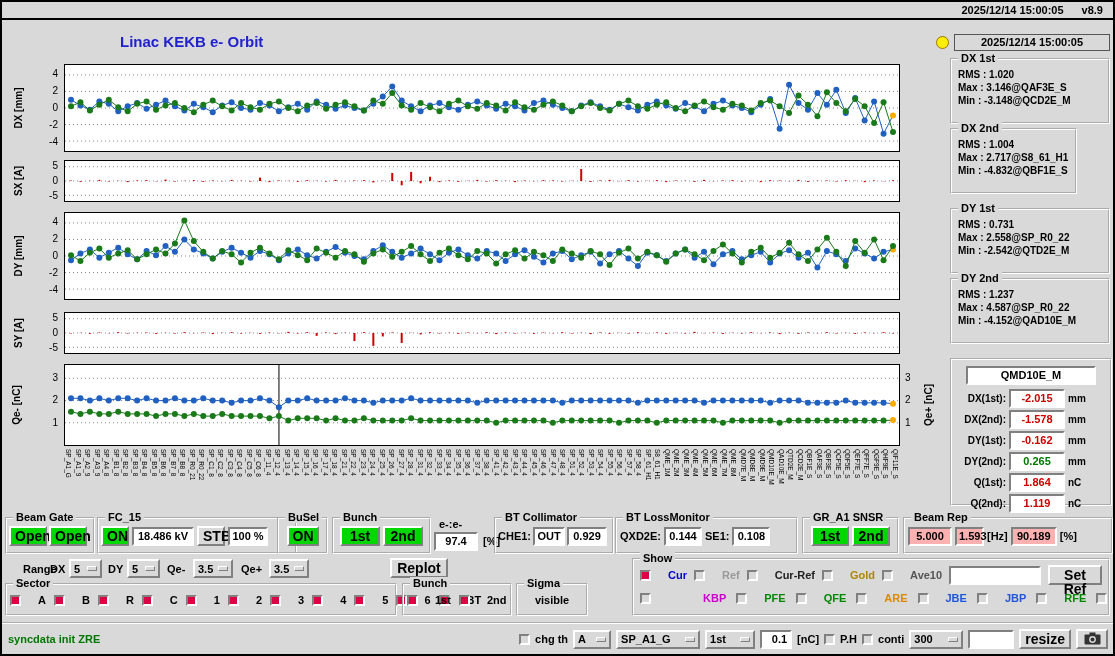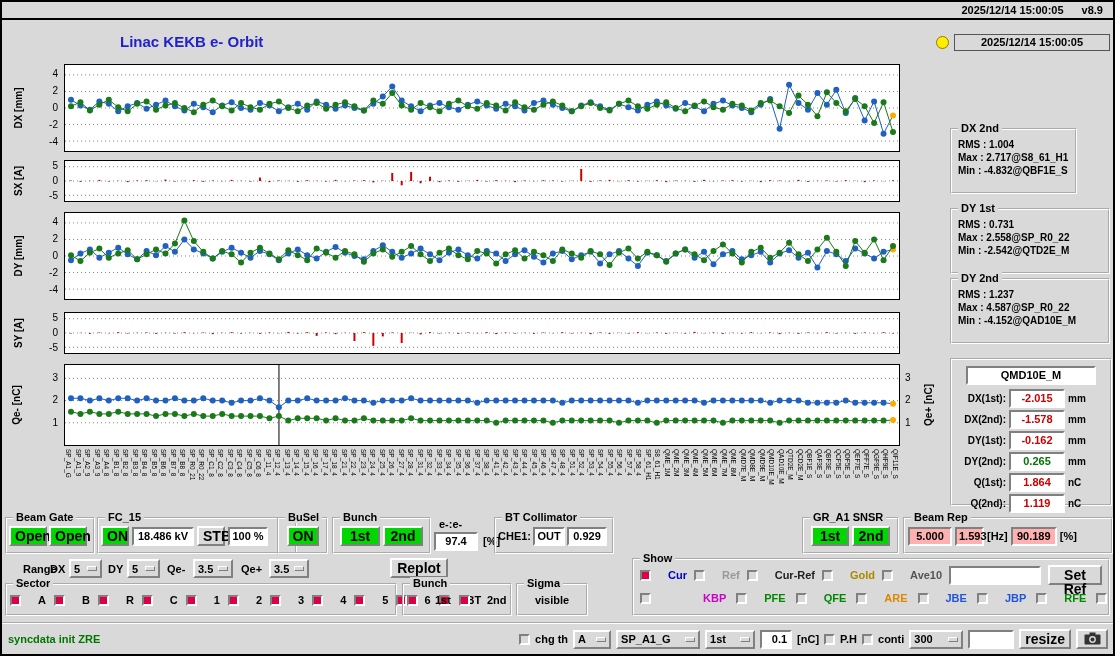--- a/index.html
+++ b/index.html
@@ -1118,20 +1118,26 @@
         <span>QHF9E_S</span>
       </div>
       <div class="bpm">
         <span>QIF11E_S</span>
       </div>
     </div>
 
   <div class="indicator"></div>
   <div class="tsbox">2025/12/14 15:00:05</div>
 
+  <div class="gbox stats" style="left:948px;top:56px;width:160px;height:66px">
+    <span class="leg">DX 1st</span>
+    <div class="stat-line">RMS : 1.020</div>
+    <div class="stat-line">Max : 3.146@QAF3E_S</div>
+    <div class="stat-line">Min : -3.148@QCD2E_M</div>
+  </div>
   <div class="gbox stats" style="left:948px;top:126px;width:127px;height:66px">
     <span class="leg">DX 2nd</span>
     <div class="stat-line">RMS : 1.004</div>
     <div class="stat-line">Max : 2.717@S8_61_H1</div>
     <div class="stat-line">Min : -4.832@QBF1E_S</div>
   </div>
   <div class="gbox stats" style="left:948px;top:206px;width:160px;height:66px">
     <span class="leg">DY 1st</span>
     <div class="stat-line">RMS : 0.731</div>
     <div class="stat-line">Max : 2.558@SP_R0_22</div>
@@ -1219,20 +1225,29 @@
 
   <div class="gbox" style="left:492px;top:515px;width:120px;height:37px">
     <span class="leg">BT Collimator</span>
     <div class="gc" style="gap:2px;padding:3px 2px 2px">
       <span class="lbl">CHE1:</span>
       <span class="fld" style="width:32px">OUT</span>
       <span class="fld" style="width:40px">0.929</span>
     </div>
   </div>
 
+  <div class="gbox" style="left:613px;top:515px;width:183px;height:37px">
+    <span class="leg">BT LossMonitor</span>
+    <div class="gc" style="gap:3px;padding:3px 3px 2px">
+      <span class="lbl">QXD2E:</span>
+      <span class="fld" style="width:38px">0.144</span>
+      <span class="lbl">SE1:</span>
+      <span class="fld" style="width:38px">0.108</span>
+    </div>
+  </div>
 
   <div class="gbox" style="left:800px;top:515px;width:97px;height:37px">
     <span class="leg">GR_A1 SNSR</span>
     <div class="gc" style="gap:3px;justify-content:center">
       <button class="btn green" style="width:38px">1st</button>
       <button class="btn green" style="width:38px">2nd</button>
     </div>
   </div>
 
   <div class="gbox" style="left:901px;top:515px;width:210px;height:37px">

